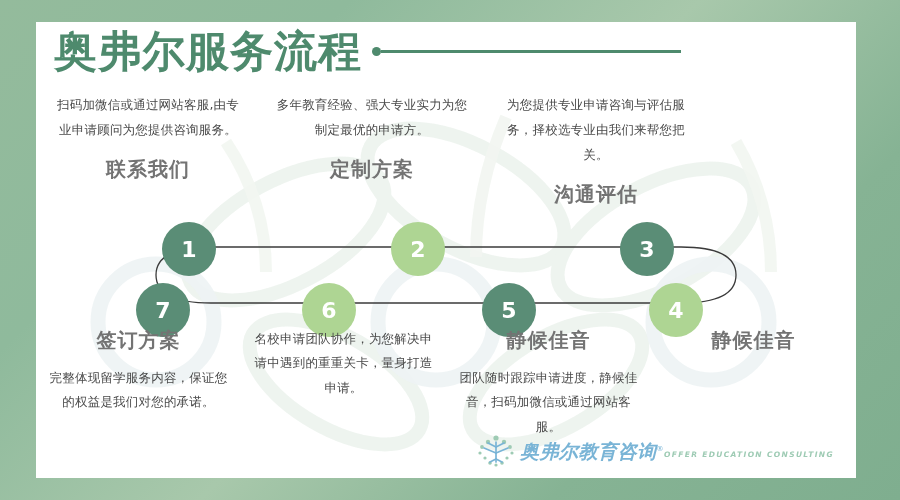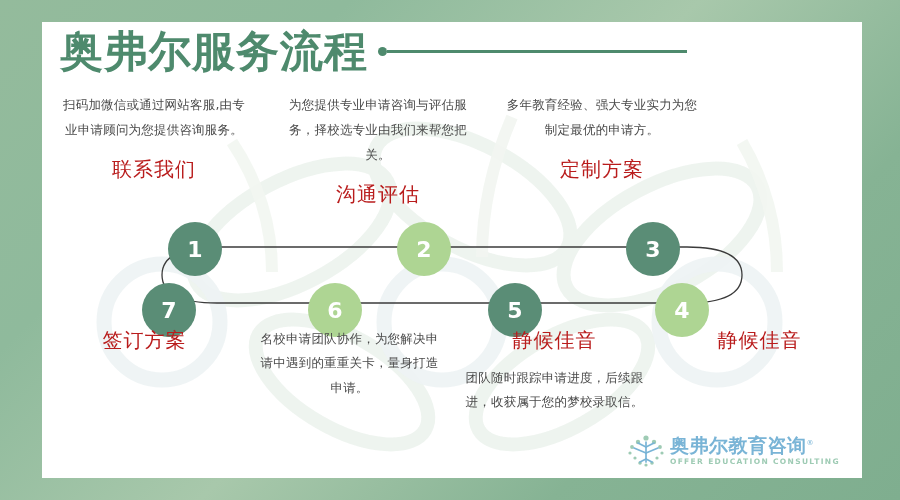--- a/index.html
+++ b/index.html
@@ -15,21 +15,21 @@
     position: relative;
     width: 900px;
     height: 500px;
     overflow: hidden;
     background: linear-gradient(135deg, #94bb9c 0%, #8fba9c 25%, #a8c8ab 50%, #86b394 75%, #7fae8f 100%);
   }
 
   
   .card {
     position: absolute;
-    left: 42px;
+    left: 36px;
     top: 22px;
     width: 820px;
     height: 456px;
     background: #ffffff;
     overflow: hidden;
   }
 
   
   .watermark {
     position: absolute;
@@ -92,22 +92,22 @@
     box-sizing: border-box;
   }
   .desc {
     font-size: 12.5px;
     line-height: 2.0;
     color: #4a4a4a;
     letter-spacing: 0.2px;
   }
   .step-heading {
     font-size: 20px;
-    font-weight: normal;
-    color: #b91c1c;
+    font-weight: bold;
+    color: #737373;
     letter-spacing: 1px;
     margin-top: 14px;
   }
 
   
   .flow {
     position: absolute;
     left: 0;
     top: 180px;
     width: 820px;
@@ -157,38 +157,38 @@
 
   
   .logo {
     position: absolute;
     right: 22px;
     bottom: 10px;
     display: flex;
     align-items: center;
   }
   .logo-mark { flex: none; margin-right: 5px; }
-  .logo-text { display: flex; flex-direction: column; line-height: 1; }
+  .logo-text { display: flex; flex-direction: row; line-height: 1; font-style: italic; }
   .logo-cn {
     font-size: 19px;
     font-weight: bold;
     color: #79b4d6;
     letter-spacing: 0.5px;
     position: relative;
   }
   .logo-cn .reg {
     font-size: 7px;
     vertical-align: super;
     font-weight: normal;
   }
   .logo-en {
     font-size: 7.5px;
     color: #9ecbb4;
     letter-spacing: 1.35px;
-    margin-top: 3px;
+    margin-top: 9px;
     font-weight: bold;
     text-align: center;
   }
 </style>
 </head>
 <body>
 
 <div class="poster">
   <div class="card">
 
@@ -219,26 +219,26 @@
         <span class="title-line"></span>
       </div>
     </div>
 
     <div class="top-cols">
       <div class="top-col">
         <div class="desc">扫码加微信或通过网站客服,由专业申请顾问为您提供咨询服务。</div>
         <div class="step-heading">联系我们</div>
       </div>
       <div class="top-col">
+        <div class="desc">多年教育经验、强大专业实力为您制定最优的申请方。</div>
+        <div class="step-heading">定制方案</div>
+      </div>
+      <div class="top-col">
         <div class="desc">为您提供专业申请咨询与评估服务，择校选专业由我们来帮您把关。</div>
         <div class="step-heading">沟通评估</div>
-      </div>
-      <div class="top-col">
-        <div class="desc">多年教育经验、强大专业实力为您制定最优的申请方。</div>
-        <div class="step-heading">定制方案</div>
       </div>
     </div>
 
     <div class="flow">
       <svg width="820" height="145" viewBox="0 0 820 145" xmlns="http://www.w3.org/2000/svg">
         <path d="M155 45 H645 Q700 45 700 73 Q700 101 645 101 H175 Q120 101 120 73 Q120 45 175 45 Z" fill="none" stroke="#3b3b3b" stroke-width="1.3" transform="translate(0,0)"></path>
       </svg>
 
       <div class="node dark" style="left:153px; top:47px;">
           <span>1</span>
@@ -260,27 +260,28 @@
           <span>6</span>
         </div>
       <div class="node dark" style="left:127px; top:108px;">
           <span>7</span>
         </div>
     </div>
 
     <div class="bottom-cols">
       <div class="bottom-col">
         <div class="step-heading">签订方案</div>
+        <div class="desc">完整体现留学服务内容，保证您的权益是我们对您的承诺。</div>
       </div>
       <div class="bottom-col">
         <div class="desc">名校申请团队协作，为您解决申请中遇到的重重关卡，量身打造申请。</div>
       </div>
       <div class="bottom-col">
         <div class="step-heading">静候佳音</div>
-        <div class="desc">团队随时跟踪申请进度，后续跟进，收获属于您的梦校录取信。</div>
+        <div class="desc">团队随时跟踪申请进度，静候佳音，扫码加微信或通过网站客服。</div>
       </div>
       <div class="bottom-col">
         <div class="step-heading">静候佳音</div>
       </div>
     </div>
 
     <div class="logo">
       <svg class="logo-mark" width="38" height="34" viewBox="0 0 38 34" xmlns="http://www.w3.org/2000/svg">
         <g fill="#9ecbb4">
           <circle cx="19" cy="4" r="2.6"></circle>

